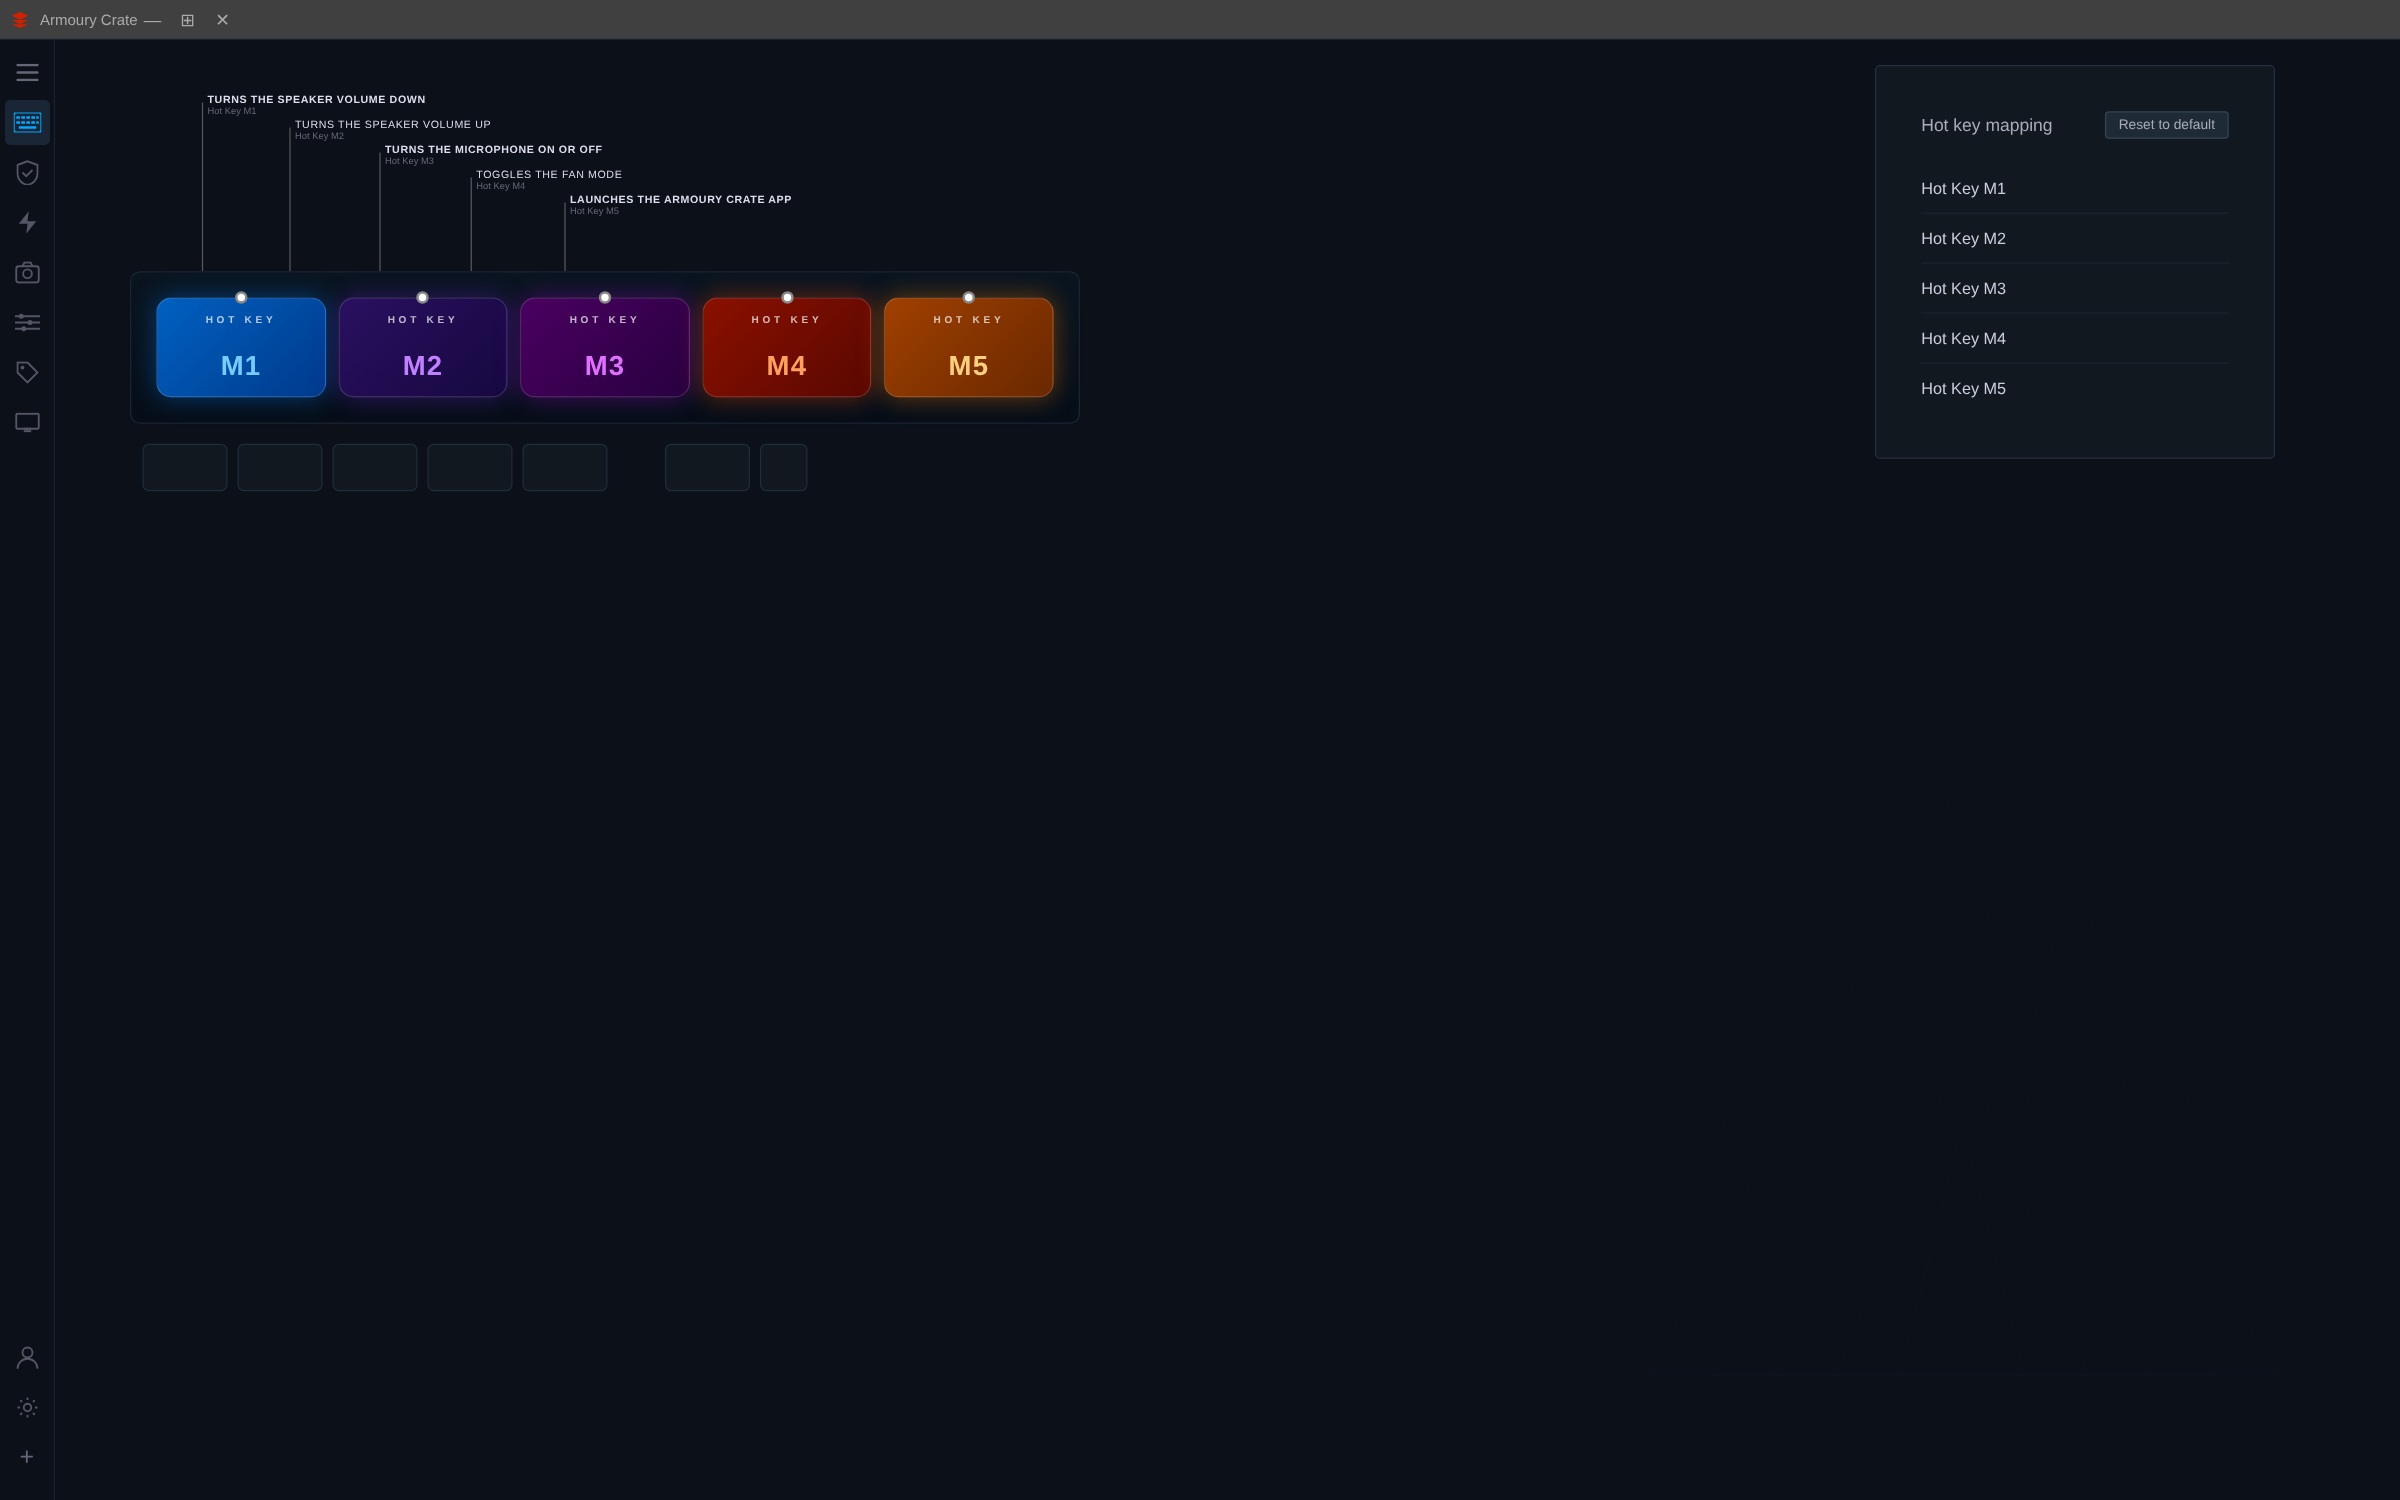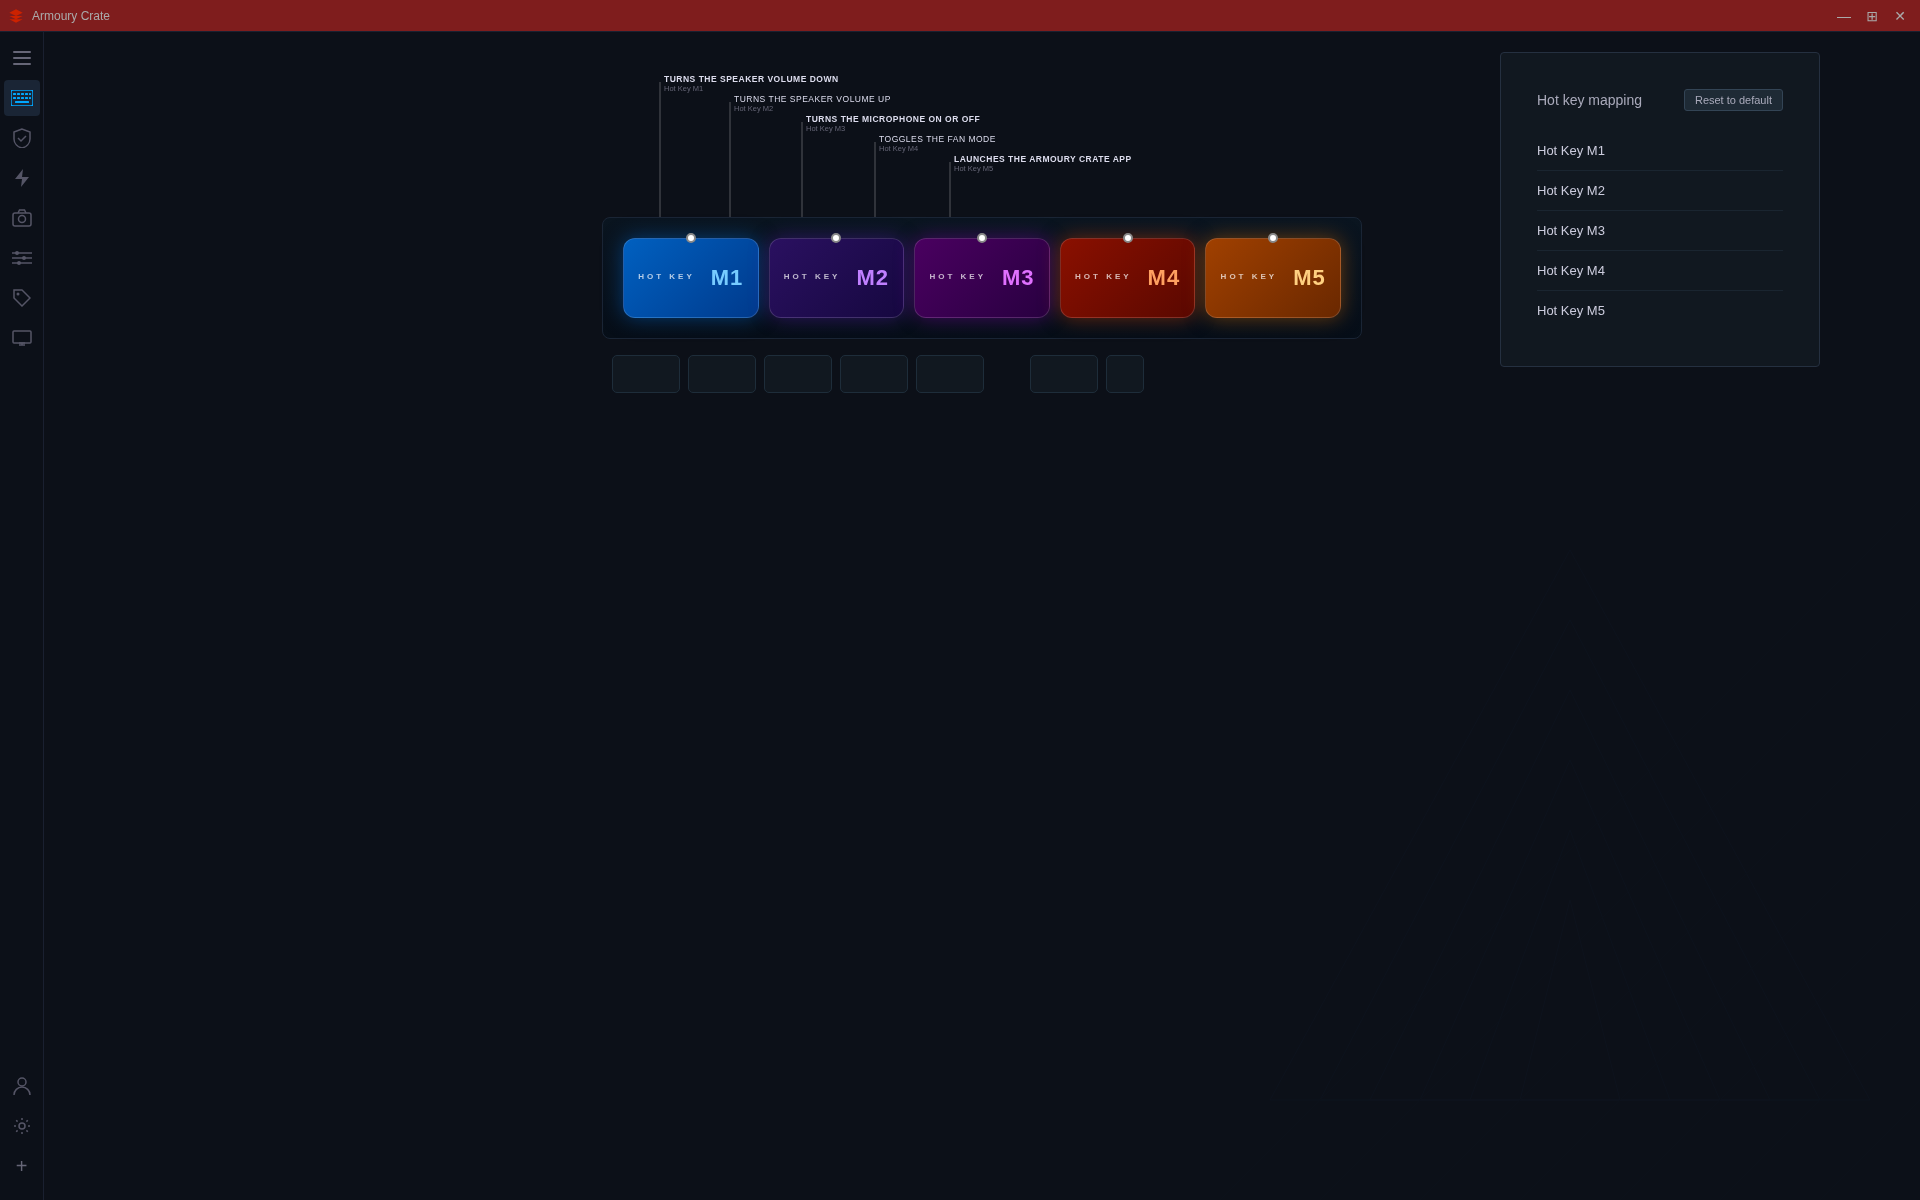--- a/index.html
+++ b/index.html
@@ -9,24 +9,23 @@
       background: #0a0e12;
       font-family: 'Segoe UI', Arial, sans-serif;
       color: #ccc;
       overflow: hidden;
       position: relative;
     }
 
     
     .titlebar {
       height: 32px;
-      background: #7f1d1d;
-      display: flex;
-      align-items: center;
-      justify-content: space-between;
+      background: #404040;
+      display: flex;
+      align-items: center;
       padding: 0 8px;
       border-bottom: 1px solid #1a2030;
       position: relative;
       z-index: 100;
     }
     .titlebar-left {
       display: flex;
       align-items: center;
       gap: 8px;
     }
@@ -171,21 +170,21 @@
       flex: 1;
       position: relative;
       overflow: hidden;
     }
 
     .hotkey-btn {
       width: 154px;
       height: 80px;
       border-radius: 12px;
       display: flex;
-      flex-direction: row;
+      flex-direction: column;
       align-items: center;
       justify-content: center;
       cursor: pointer;
       font-size: 10px;
       letter-spacing: 2px;
       font-weight: 600;
       position: relative;
       border: 1px solid rgba(255,255,255,0.15);
       gap: 16px;
     }
@@ -290,21 +289,20 @@
       height: 700px;
       opacity: 0.15;
       pointer-events: none;
     }
 
     .content-wrapper {
       position: relative;
       z-index: 1;
       display: flex;
       padding: 20px 0;
-      justify-content: center;
     }
   </style>
 </head>
 <body>
 
 <div class="titlebar">
   <div class="titlebar-left">
     <svg class="titlebar-icon" viewBox="0 0 24 24" fill="#cc2200">
       <path d="M12 2L2 7l10 5 10-5-10-5zM2 17l10 5 10-5M2 12l10 5 10-5"></path>
     </svg>

